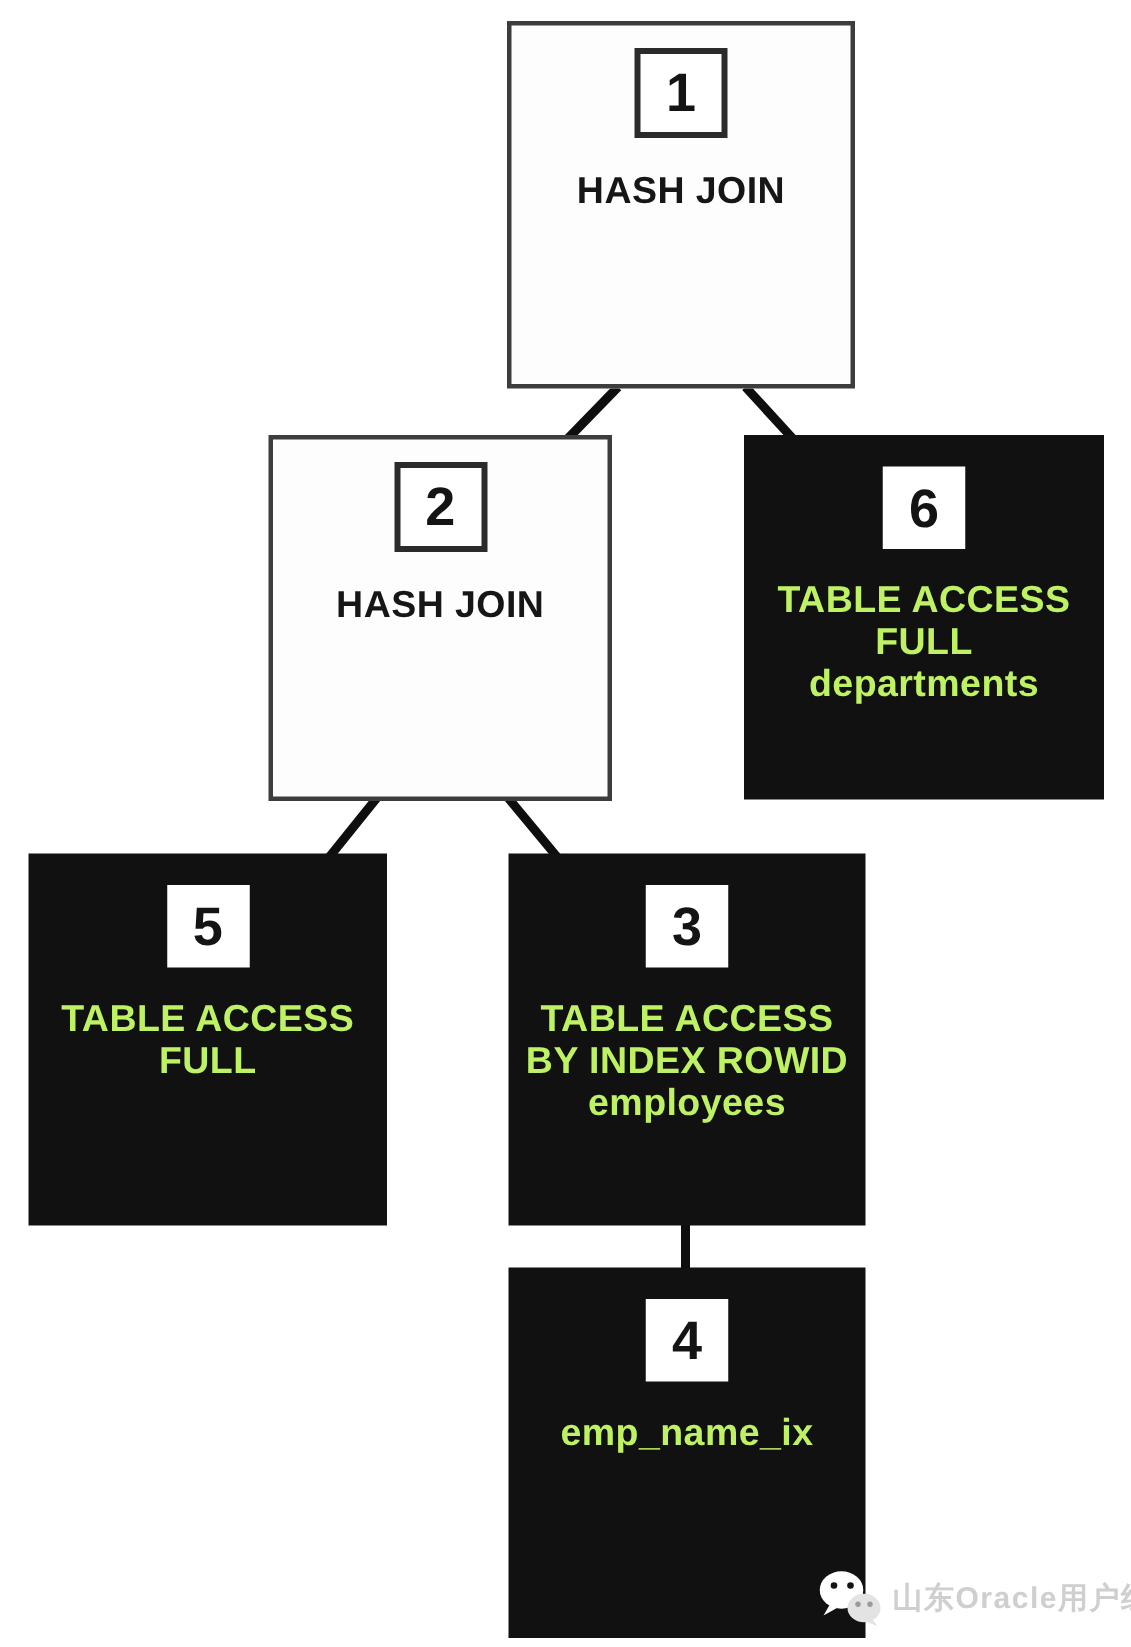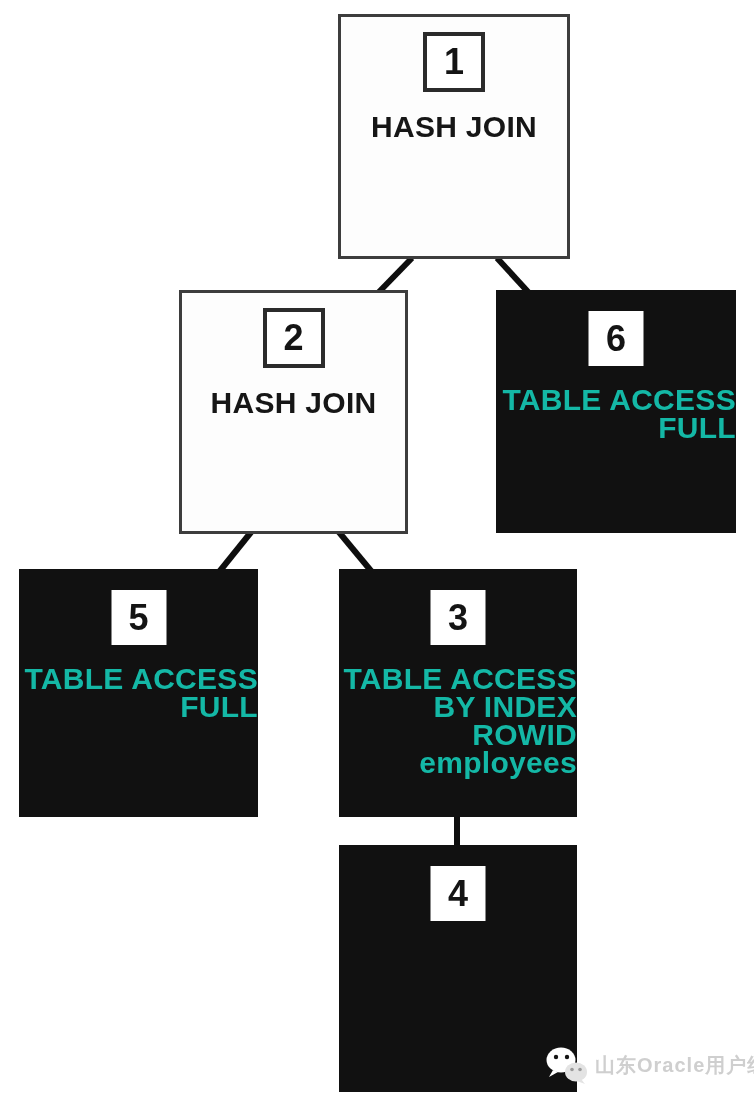--- a/index.html
+++ b/index.html
@@ -56,26 +56,26 @@
     width: 55px;
     height: 55px;
   }
   .label {
     position: absolute;
     top: 96px;
     left: 0;
     right: 0;
     text-align: center;
     font-weight: bold;
-    font-size: 30px;
+    font-size: 25px;
     line-height: 28px;
     letter-spacing: 0.3px;
   }
   .white .label { color: #161616; }
-  .black .label { color: #14b8a6; text-align: right; }
+  .black .label { color: #bef264; }
   .op  { white-space: pre-line; }
   .obj { white-space: pre-line; }
   .watermark {
     position: absolute;
     left: 544px;
     top: 1042px;
     height: 46px;
     display: flex;
     align-items: center;
     gap: 7px;
@@ -115,20 +115,21 @@
       <div class="op">HASH JOIN</div>
       <div class="obj"></div>
     </div>
   </div>
 
   <div class="node black" style="left:496px; top:290px; width:240px; height:243px;">
     <div class="badge">6</div>
     <div class="label">
       <div class="op">TABLE ACCESS
 FULL</div>
+      <div class="obj">departments</div>
     </div>
   </div>
 
   <div class="node black" style="left:19px; top:569px; width:239px; height:248px;">
     <div class="badge">5</div>
     <div class="label">
       <div class="op">TABLE ACCESS
 FULL</div>
     </div>
   </div>
@@ -138,20 +139,21 @@
     <div class="label">
       <div class="op">TABLE ACCESS
 BY INDEX ROWID</div>
       <div class="obj">employees</div>
     </div>
   </div>
 
   <div class="node black" style="left:339px; top:845px; width:238px; height:247px;">
     <div class="badge">4</div>
     <div class="label">
+      <div class="obj">emp_name_ix</div>
     </div>
   </div>
 
   <div class="watermark">
     <svg width="44" height="40" viewBox="0 0 44 40" xmlns="http://www.w3.org/2000/svg">
       <ellipse cx="17" cy="15" rx="14.5" ry="12.5" fill="#ffffff"></ellipse>
       <path d="M 9 25 L 5 32 L 14 27 Z" fill="#ffffff"></path>
       <circle cx="12" cy="12" r="2.2" fill="#141414"></circle>
       <circle cx="23" cy="12" r="2.2" fill="#141414"></circle>
       <ellipse cx="32" cy="27" rx="11" ry="9.5" fill="#e3e3e3"></ellipse>

